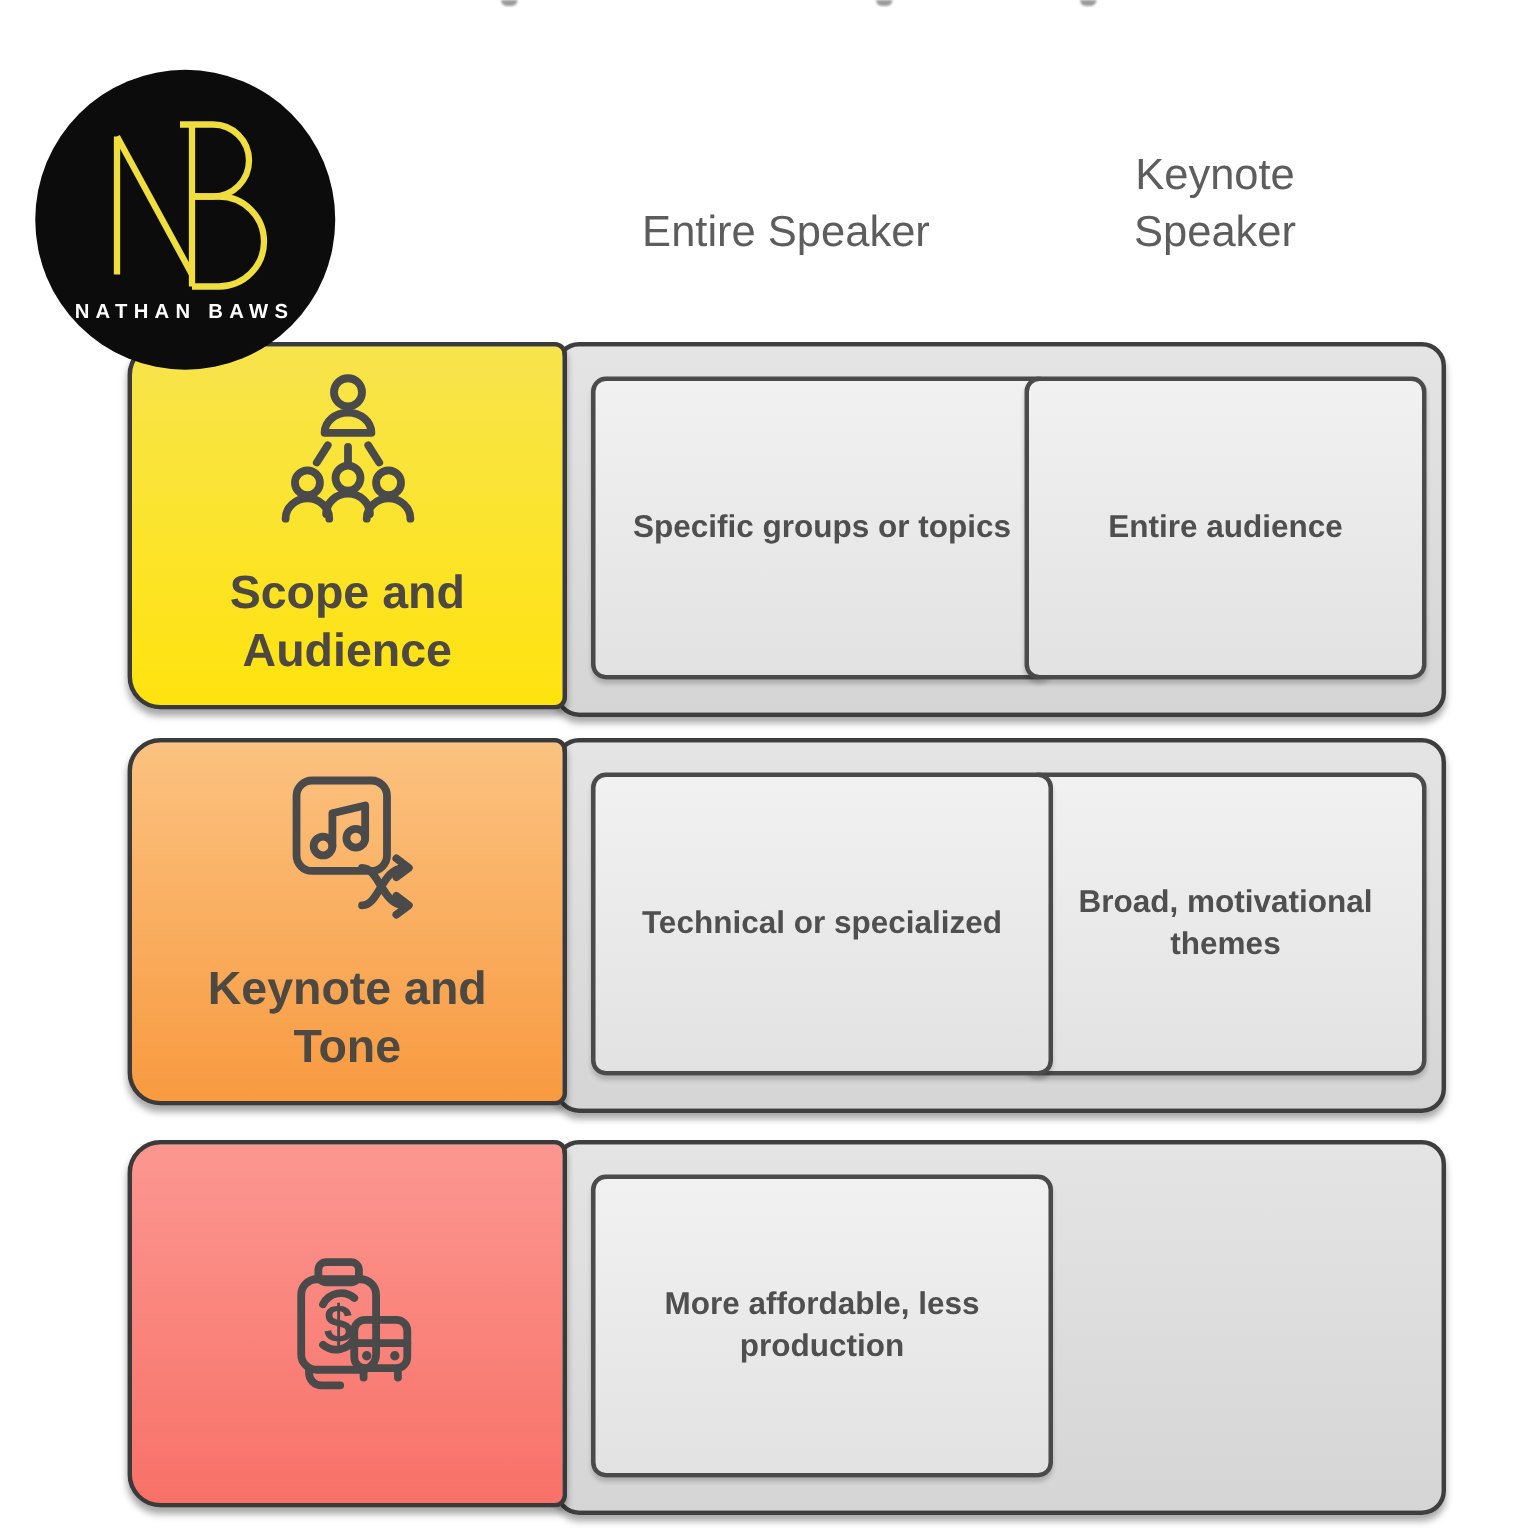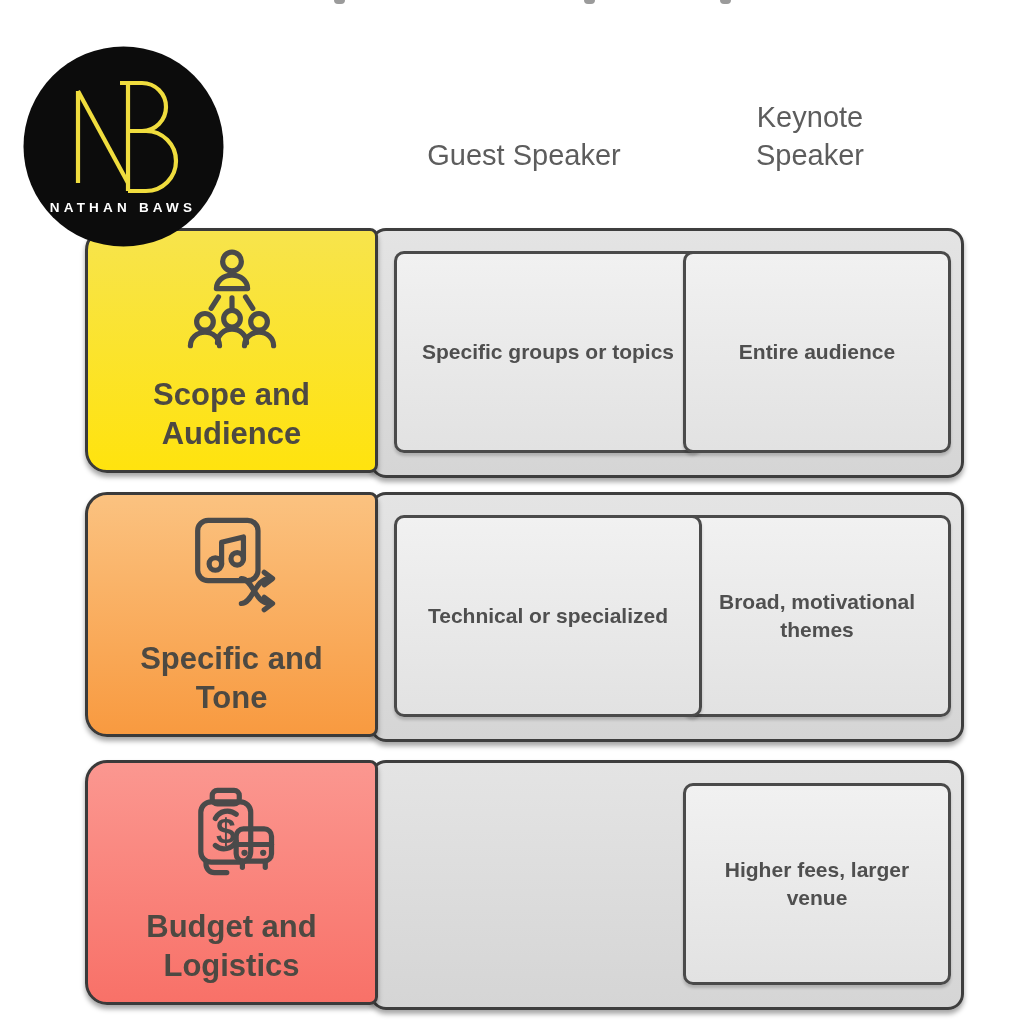--- a/index.html
+++ b/index.html
@@ -80,21 +80,21 @@
   <g fill="none" stroke="#f0dd3e" stroke-width="4.2" stroke-linecap="butt">
     <path d="M56,46 V138"></path>
     <path d="M56,46 L106,138"></path>
     <path d="M106,38 V146"></path>
     <path d="M98,38 H120 A24,24 0 0 1 120,86 H106"></path>
     <path d="M106,86 H124 A30,30 0 0 1 124,146 H106"></path>
   </g>
   <text x="101" y="167" text-anchor="middle" font-size="13.5" font-weight="700" letter-spacing="4.2" fill="#ffffff">NATHAN BAWS</text>
 </svg>
 
-<div class="col-header" id="guest-header">Guest Speaker</div>
+<div class="col-header" id="guest-header">Entire Speaker</div>
 <div class="col-header" id="keynote-header">Keynote Speaker</div>
 
 <div class="row-bg" id="row1-bg">
   <div class="cell cell-left">
     <div class="cell-text">Specific groups or topics</div>
   </div>
   <div class="cell cell-right">
     <div class="cell-text">Entire audience</div>
   </div>
 </div>
@@ -128,38 +128,37 @@
     <rect x="22" y="8" width="58" height="58" rx="10"></rect>
     <circle cx="39" cy="50" r="6"></circle>
     <circle cx="60" cy="45" r="6"></circle>
     <path d="M45,50 V29 L66,24 V45"></path>
     <rect class="mask" x="60" y="54" width="46" height="44" fill="#f9a558"></rect>
     <path d="M64,88 C75,88 77,64 91,64"></path>
     <path d="M86,58 L94,64 L86,70"></path>
     <path d="M64,64 C75,64 77,88 91,88"></path>
     <path d="M86,82 L94,88 L86,94"></path>
   </svg>
-  <div class="card-label">Specific and Tone</div>
+  <div class="card-label">Keynote and Tone</div>
 </div>
 
 <div class="row-bg" id="row3-bg">
-  <div class="cell cell-right">
-    <div class="cell-text">Higher fees, larger venue</div>
+  <div class="cell cell-left">
+    <div class="cell-text">More affordable, less production</div>
   </div>
 </div>
 <div class="card card-red" id="card3">
   <svg class="card-icon" viewBox="0 0 110 100">
     <rect x="36" y="10" width="26" height="13" rx="5"></rect>
     <rect x="25" y="21" width="48" height="58" rx="10"></rect>
     <path d="M30,79 v2 a8,8 0 0 0 8,8 h12"></path>
     <path d="M59,33 a13,13 0 0 0 -20,4"></path>
     <path d="M39,63 a13,13 0 0 0 20,-4"></path>
     <text x="49" y="61" text-anchor="middle" font-size="34">$</text>
     <rect class="mask" x="55" y="43" width="44" height="44" fill="#f9867e"></rect>
     <rect x="59" y="47" width="34" height="31" rx="7"></rect>
     <path d="M59,62 H93"></path>
     <circle class="filled" cx="67" cy="70" r="3"></circle>
     <circle class="filled" cx="85" cy="70" r="3"></circle>
     <path d="M65,78 v6"></path>
     <path d="M87,78 v6"></path>
   </svg>
-  <div class="card-label">Budget and Logistics</div>
 </div>
 
 </body></html>

